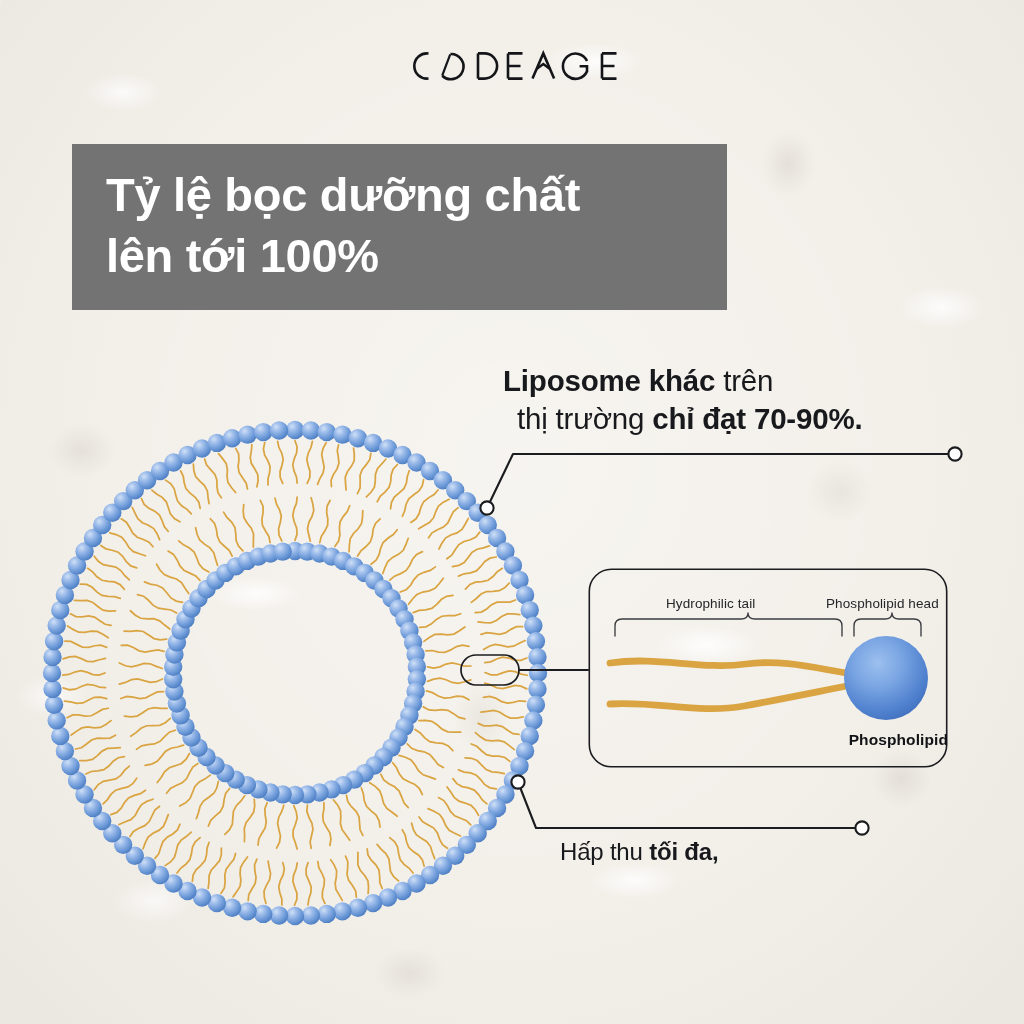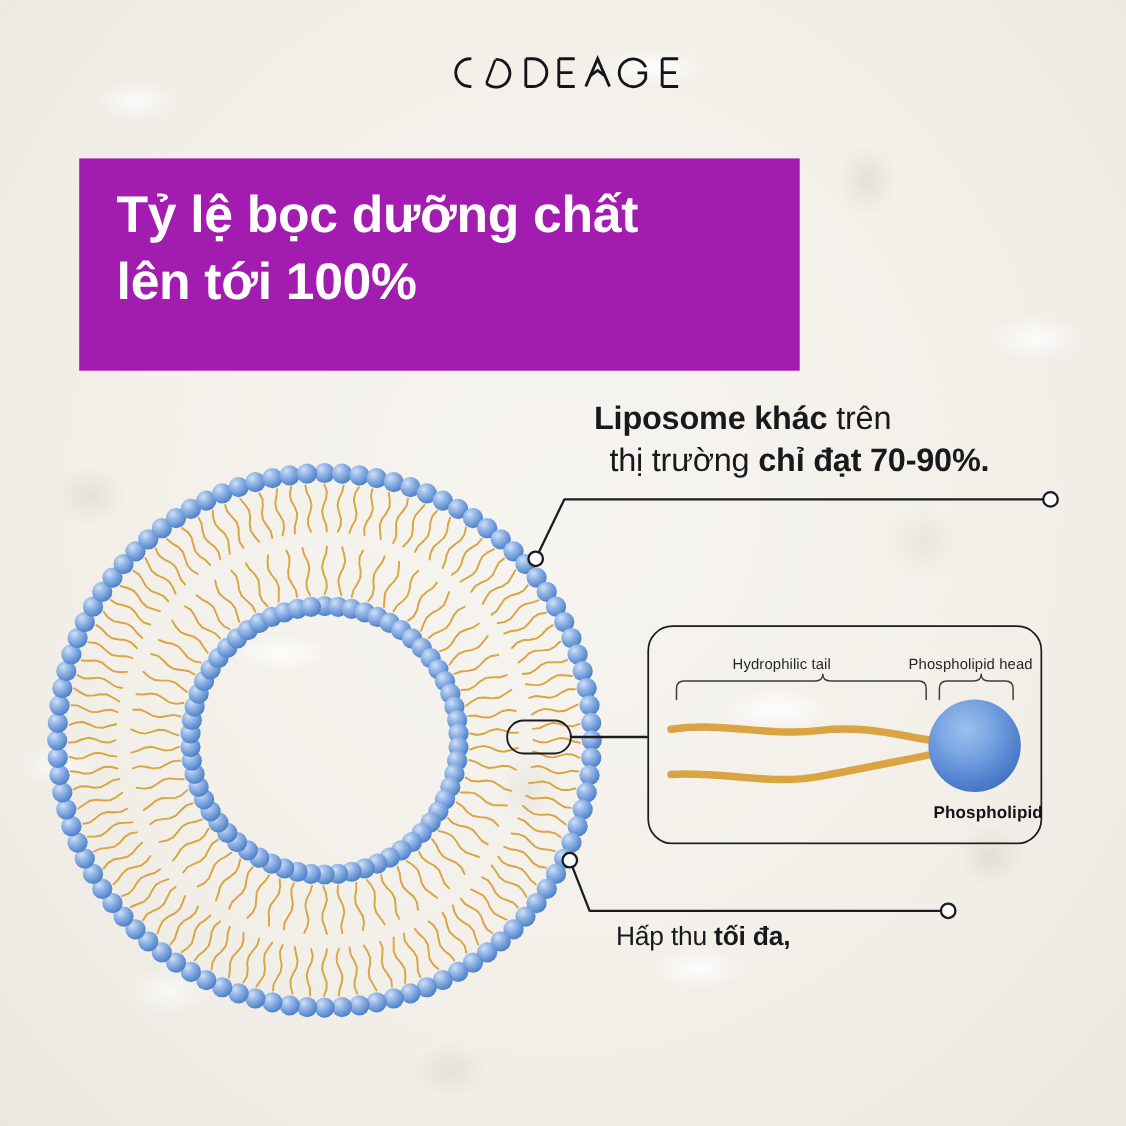--- a/index.html
+++ b/index.html
@@ -53,22 +53,22 @@
     font-size:37px;letter-spacing:3.5px;
     color:#15161a;font-weight:400;
     line-height:1;
   }
   .brand .logo-wrap{display:inline-block;position:relative;}
   .brand svg{display:block;}
 
   
   .banner{
     position:absolute;left:72px;top:144px;
-    width:655px;height:193px;
-    background:#a21caf;
+    width:655px;height:166px;
+    background:#737373;
   }
   .banner-text{
     position:absolute;left:34px;top:20px;right:14px;
     color:#ffffff;
     font-family:"Liberation Sans", sans-serif;
     font-weight:700;
     font-size:47px;
     line-height:1.30;
     letter-spacing:-0.3px;
     white-space:pre-line;
@@ -83,21 +83,21 @@
 
   
   .callout{
     position:absolute;
     font-family:"Liberation Sans", sans-serif;
     color:#18191c;
     line-height:1.30;
     letter-spacing:-0.2px;
   }
   .callout-top{
-    left:540px;top:362px;width:470px;
+    left:503px;top:362px;width:470px;
     font-size:29.5px;
     text-align:left;
   }
   .callout-top .l2{display:block;padding-left:14px;}
   .callout-bottom{
     left:560px;top:836px;width:420px;
     font-size:24px;
   }
   .callout b{font-weight:700;}
 

